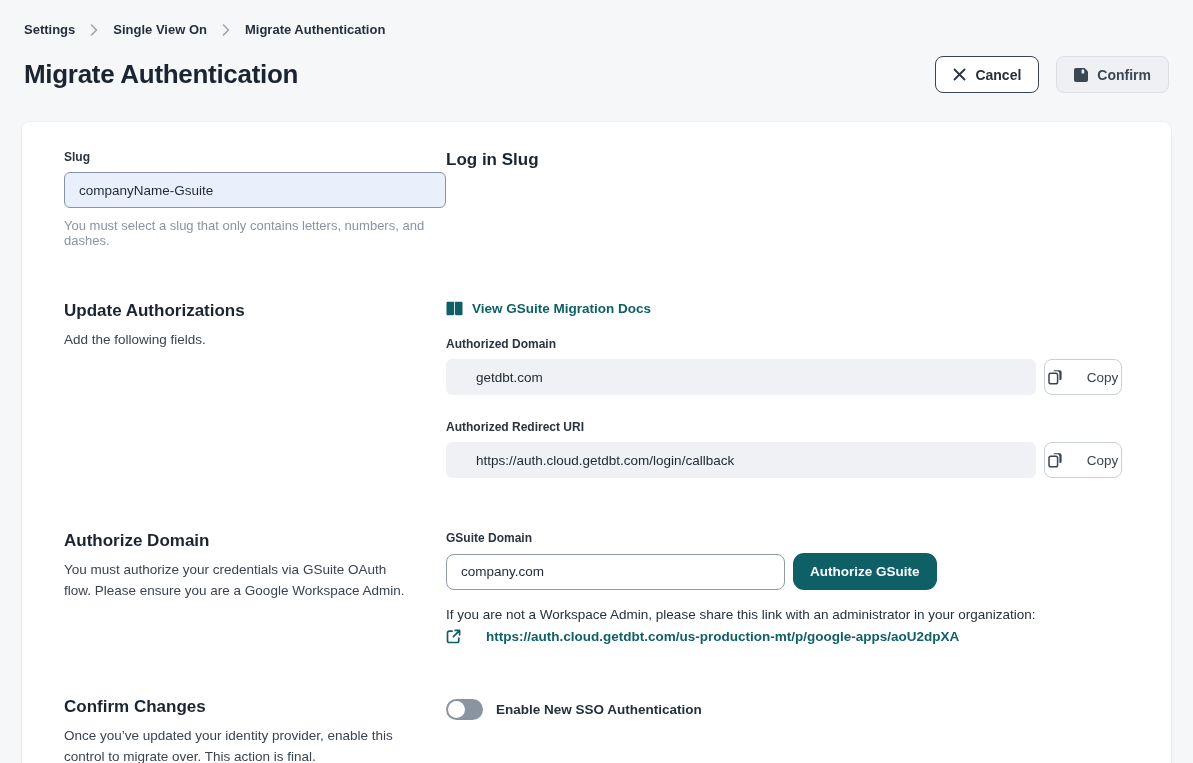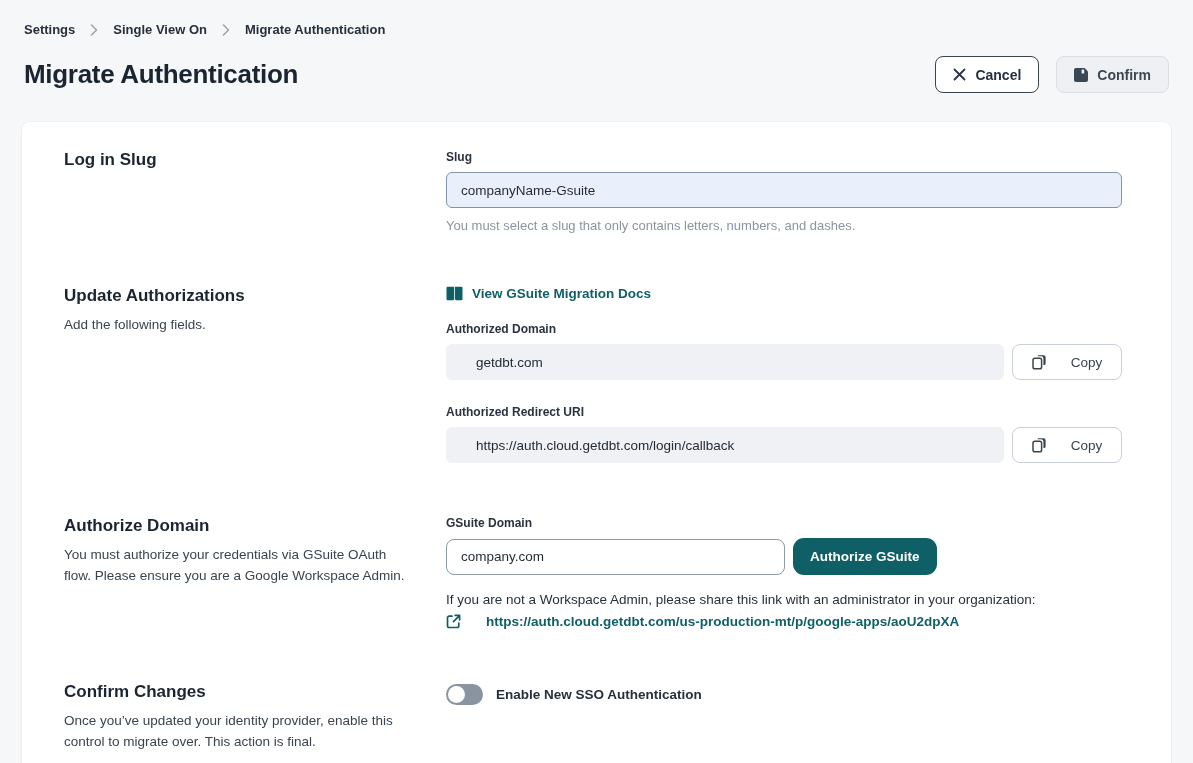--- a/index.html
+++ b/index.html
@@ -41,21 +41,21 @@
   .slug-input { background:#e9f0fc; border:1px solid #8494a8; }
   .help { font-size:13px; color:#8b94a0; margin-top:10px; }
 
   .docs-link { display:inline-flex; gap:9px; align-items:center; color:#0e5f66;
                font-weight:700; font-size:13.5px; margin-bottom:21px; cursor:pointer; }
 
   .copy-row { display:flex; gap:8px; align-items:center; }
   .copy-row + .field-label { margin-top:25px; }
   .readonly-field { flex:1; background:#f0f1f4; border-radius:6px; height:36px;
                     display:flex; align-items:center; padding:0 30px; font-size:13.5px; color:#222c37; }
-  .copy-btn { width:110px; height:36px; background:#ffffff; border:1px solid #c9cfd7; border-radius:8px;
+  .copy-btn { width:78px; height:36px; background:#ffffff; border:1px solid #c9cfd7; border-radius:8px;
               display:inline-flex; align-items:center; justify-content:center; gap:24px;
               font-size:13.5px; color:#3a444f; cursor:pointer; font-family:inherit; }
 
   .domain-row { display:flex; gap:8px; align-items:center; }
   .gsuite-input { width:339px; background:#ffffff; border:1px solid #8e99a6; border-radius:8px; }
   .btn-teal { height:37px; padding:0 17px; background:#0e5f66; color:#ffffff; border:none;
               border-radius:11px; font-size:13.5px; font-weight:700; cursor:pointer; font-family:inherit; }
   .admin-note { font-size:13.5px; color:#26303c; margin-top:17px; }
   .share-link-row { display:flex; align-items:center; gap:9px; margin-top:7px; cursor:pointer; }
   .share-link { color:#0e5f66; font-weight:700; font-size:13.5px;padding-left:16px; }
@@ -110,26 +110,26 @@
           <span>Confirm</span>
         </button>
       </div>
     </div>
   </div>
 
   <div class="card">
 
     <div class="section">
       <div>
-        <h2>Log in Slug</h2>
-      </div>
-      <div>
         <div class="field-label">Slug</div>
         <input class="text-input slug-input" type="text" value="companyName-Gsuite" style="">
         <div class="help">You must select a slug that only contains letters, numbers, and dashes.</div>
+      </div>
+      <div>
+        <h2>Log in Slug</h2>
       </div>
     </div>
 
     <div class="section">
       <div>
         <h2>Update Authorizations</h2>
         <div class="section-desc">Add the following fields.</div>
       </div>
       <div>
         <div>

